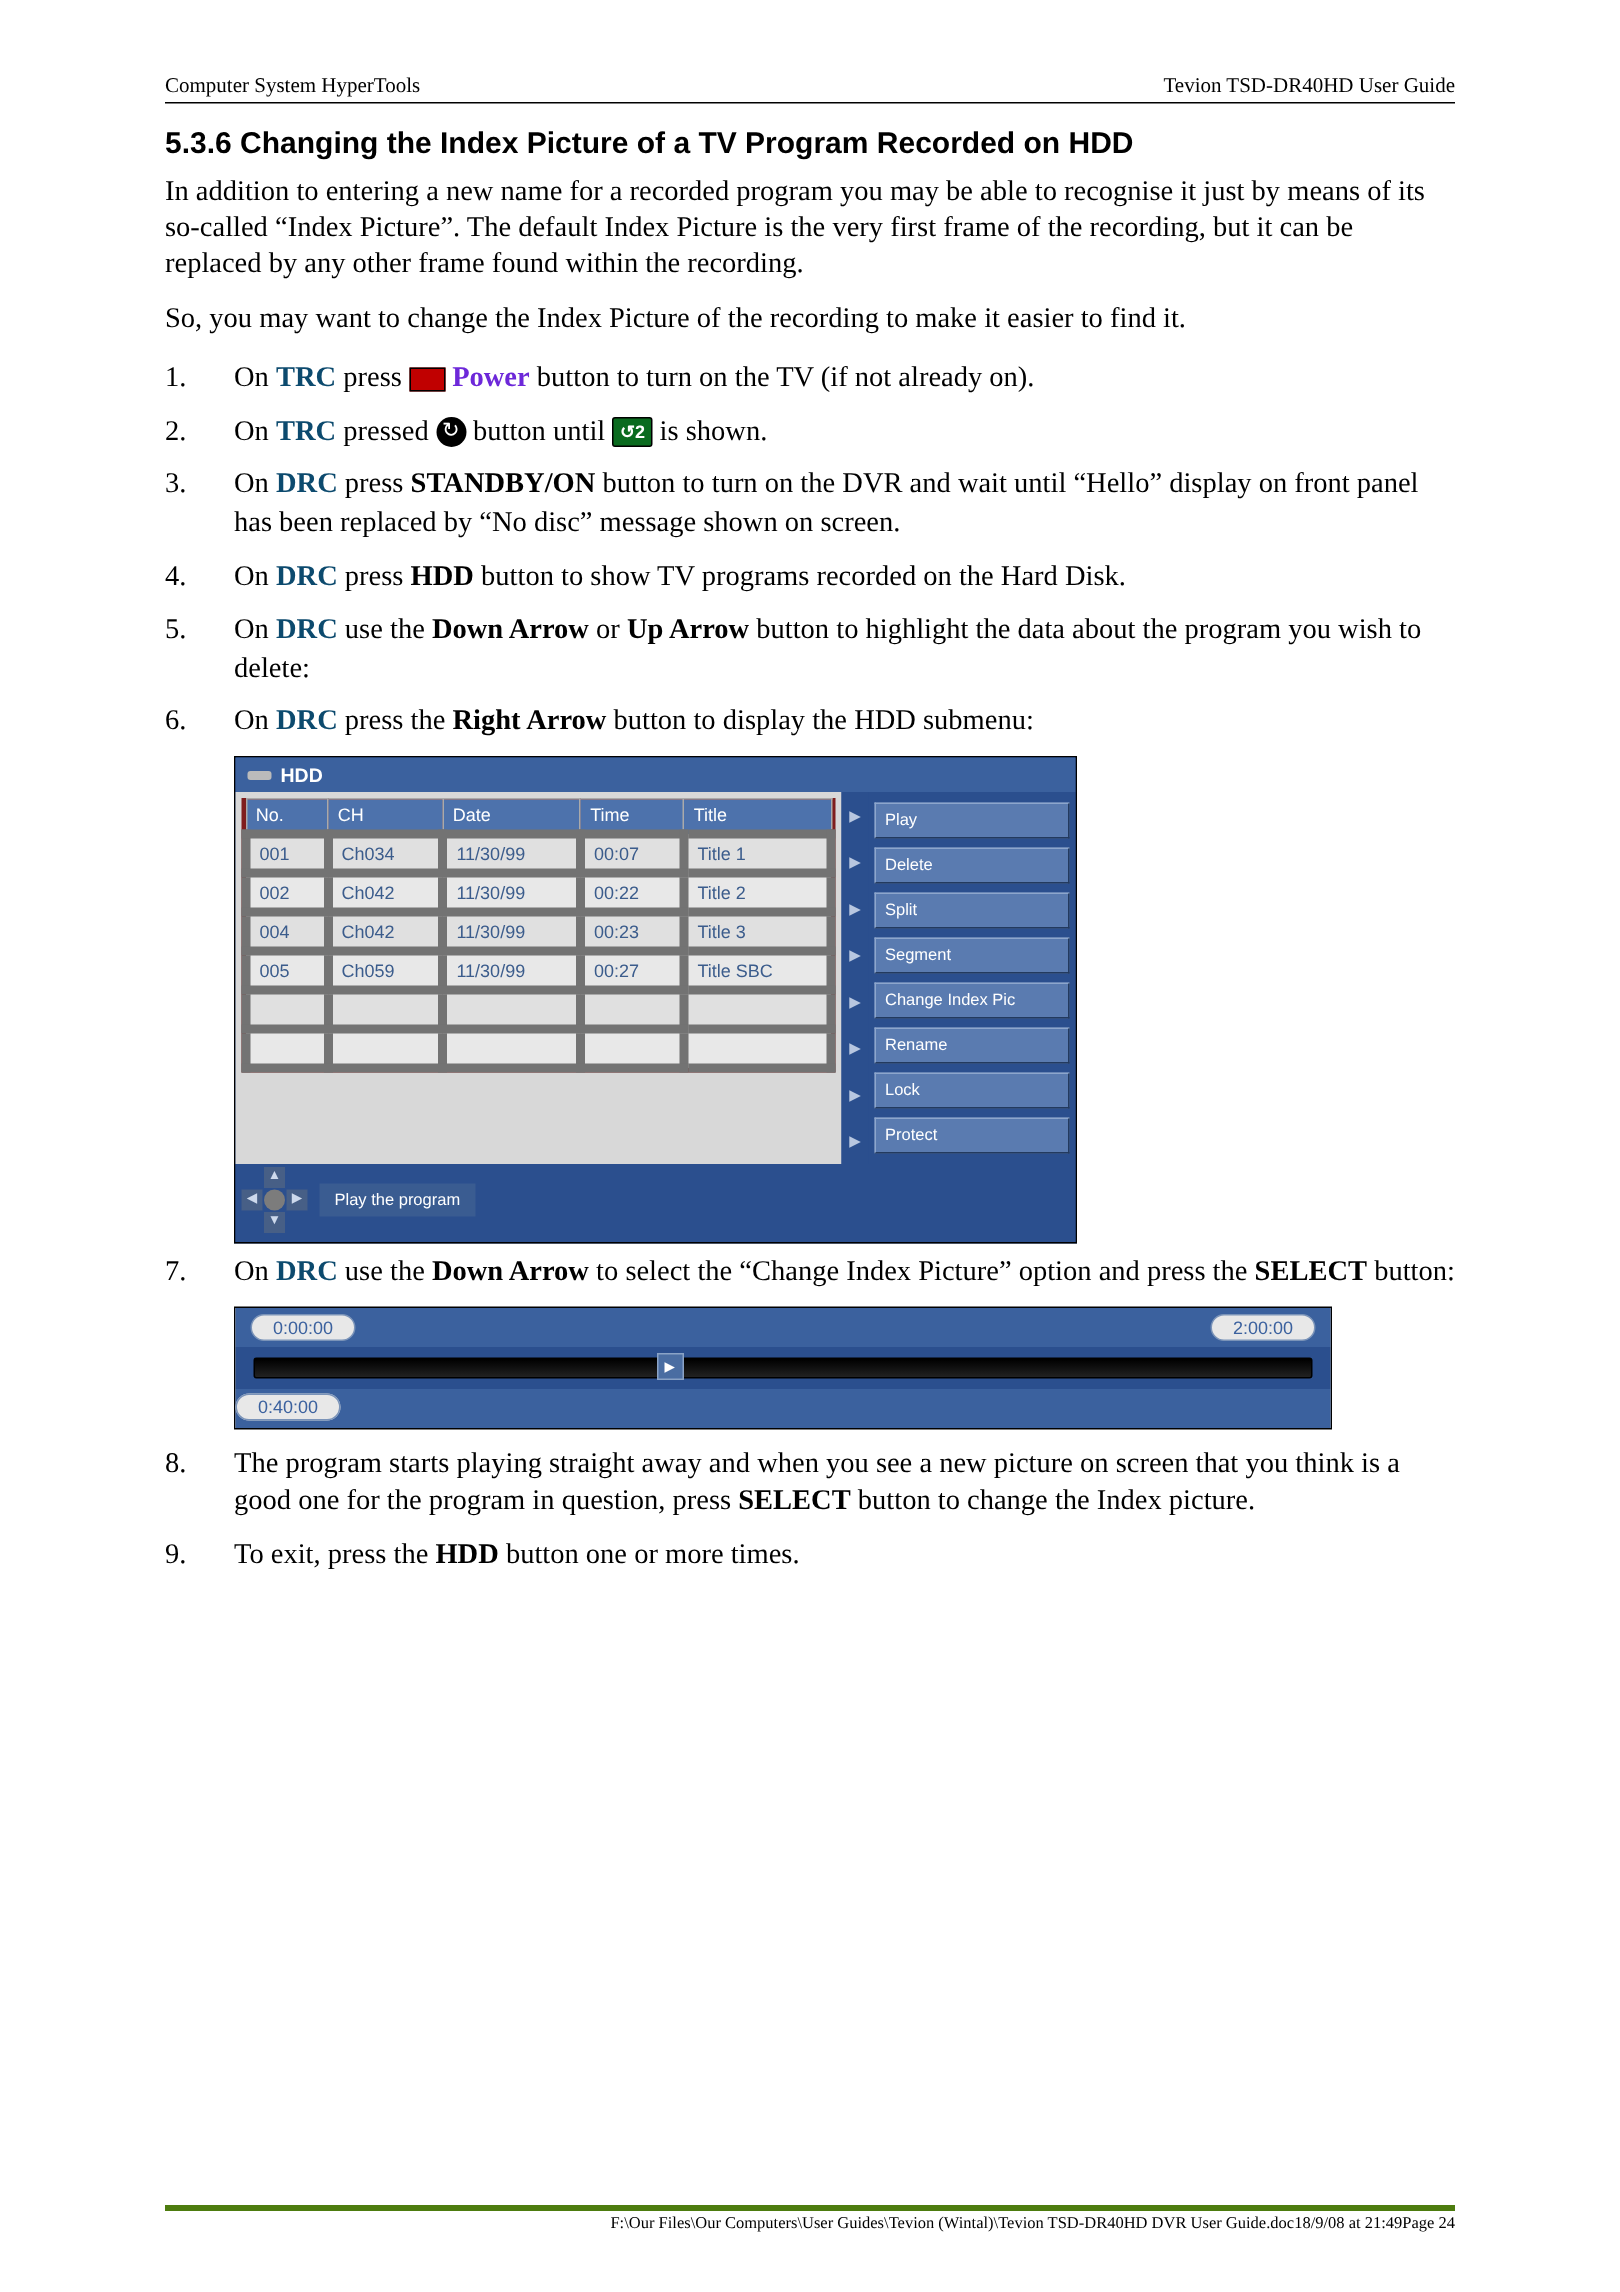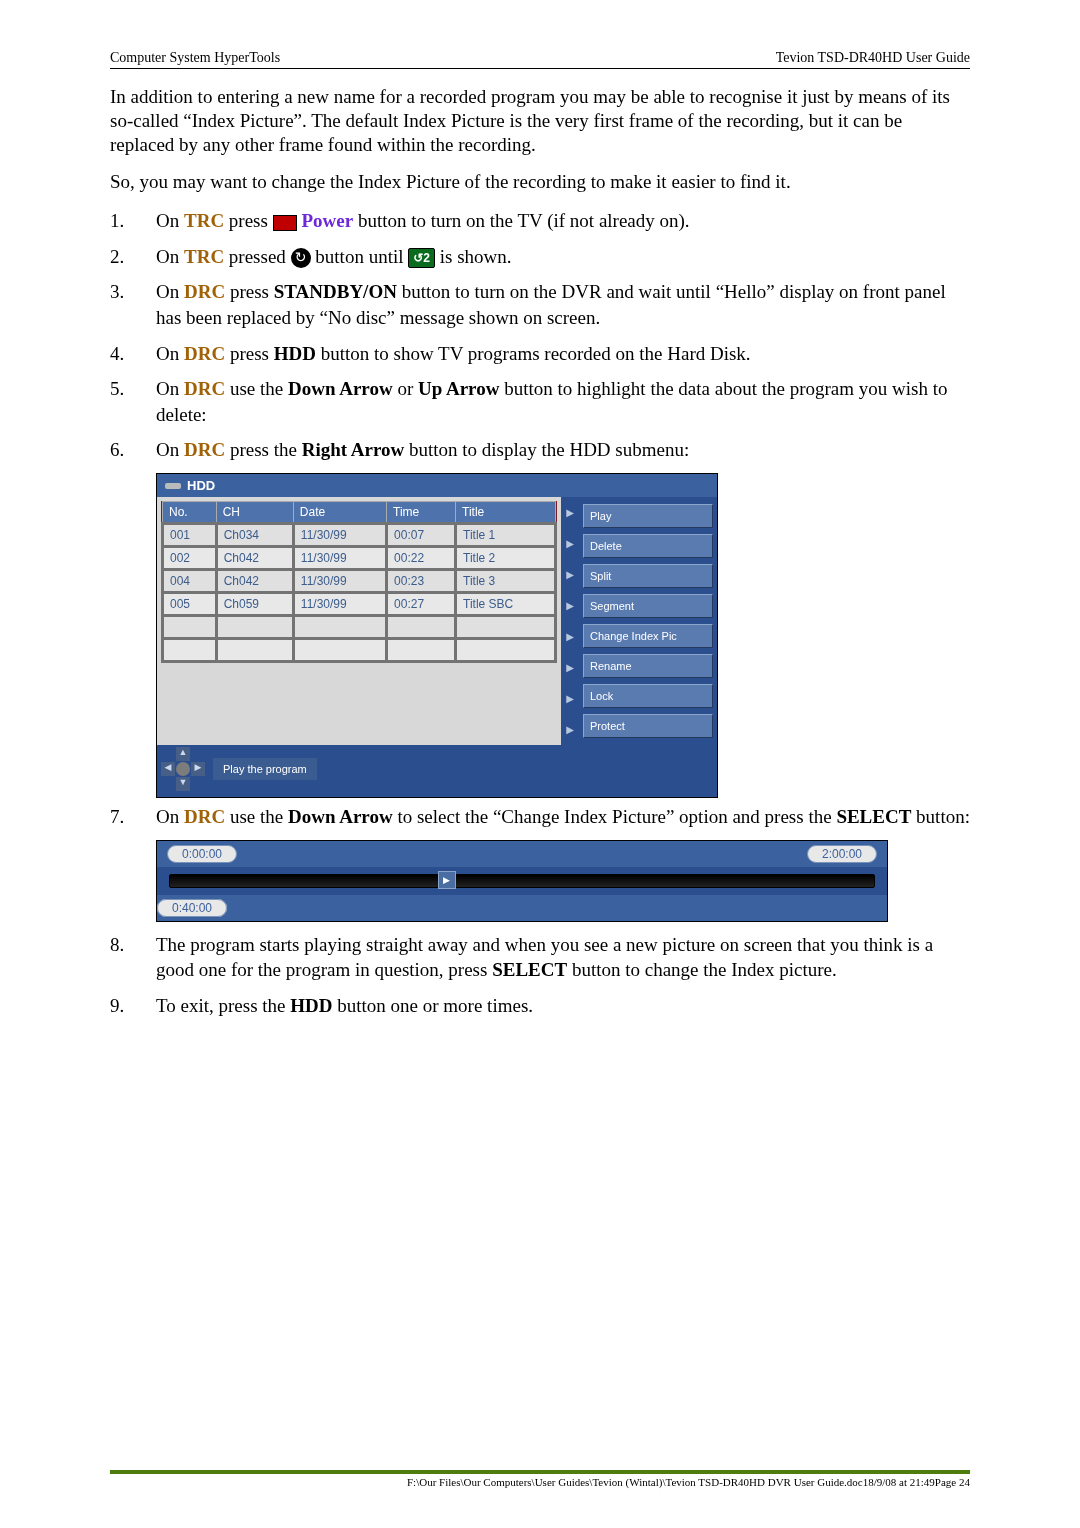--- a/index.html
+++ b/index.html
@@ -47,21 +47,21 @@
     margin: 6px 0 10px 0;
     line-height: 1.35;
   }
   ol.steps > li .num {
     width: 46px;
     flex: 0 0 46px;
   }
   ol.steps > li .txt {
     flex: 1;
   }
-  .red { color: #a16207; font-family: Liberation Serif, serif; }
+  .red { color: #0c4a6e; font-family: Liberation Serif, serif; }
   .blue { color: #6d28d9; }
   .bold { font-weight: bold; }
   .green-badge {
     display: inline-block;
     background: #0a6b1f;
     color: #fff;
     font-family: Arial, sans-serif;
     font-size: 12px;
     font-weight: bold;
     padding: 1px 4px;
@@ -130,21 +130,21 @@
     font-weight: normal;
     font-size: 12px;
     padding: 3px 6px;
     border: 1px solid #aaa;
     text-align: left;
   }
   table.hdd-table td {
     color: #3b5c8c;
     font-size: 12px;
     padding: 3px 6px;
-    border: 3px solid #737373;
+    border: 6px solid #737373;
     background: #e8e8e8;
   }
   table.hdd-table tr:nth-child(even) td { background:#e0e0e0; }
   .arrows-col {
     width: 18px;
     background: #2b4f8e;
     display: flex;
     flex-direction: column;
     justify-content: space-around;
     align-items: center;
@@ -262,20 +262,21 @@
 </head>
 <body>
 
 <div class="page">
 
   <div class="header-row">
     <span>Computer System HyperTools</span>
     <span>Tevion TSD-DR40HD User Guide</span>
   </div>
 
+  <h3 class="section-title">5.3.6  Changing the Index Picture of a TV Program Recorded on HDD</h3>
 
   <p class="body">In addition to entering a new name for a recorded program you may be able to recognise it just by means of its so-called “Index Picture”. The default Index Picture is the very first frame of the recording, but it can be replaced by any other frame found within the recording.</p>
   <p class="body">So, you may want to change the Index Picture of the recording to make it easier to find it.</p>
 
   <ol class="steps">
     <li>
       <span class="num">1.</span>
       <span class="txt">
         <span>On </span><span class="red bold">TRC</span><span> press </span><span class="power-icon"></span> <span class="blue bold">Power</span><span> button to turn on the TV (if not already on).</span>
       </span>

